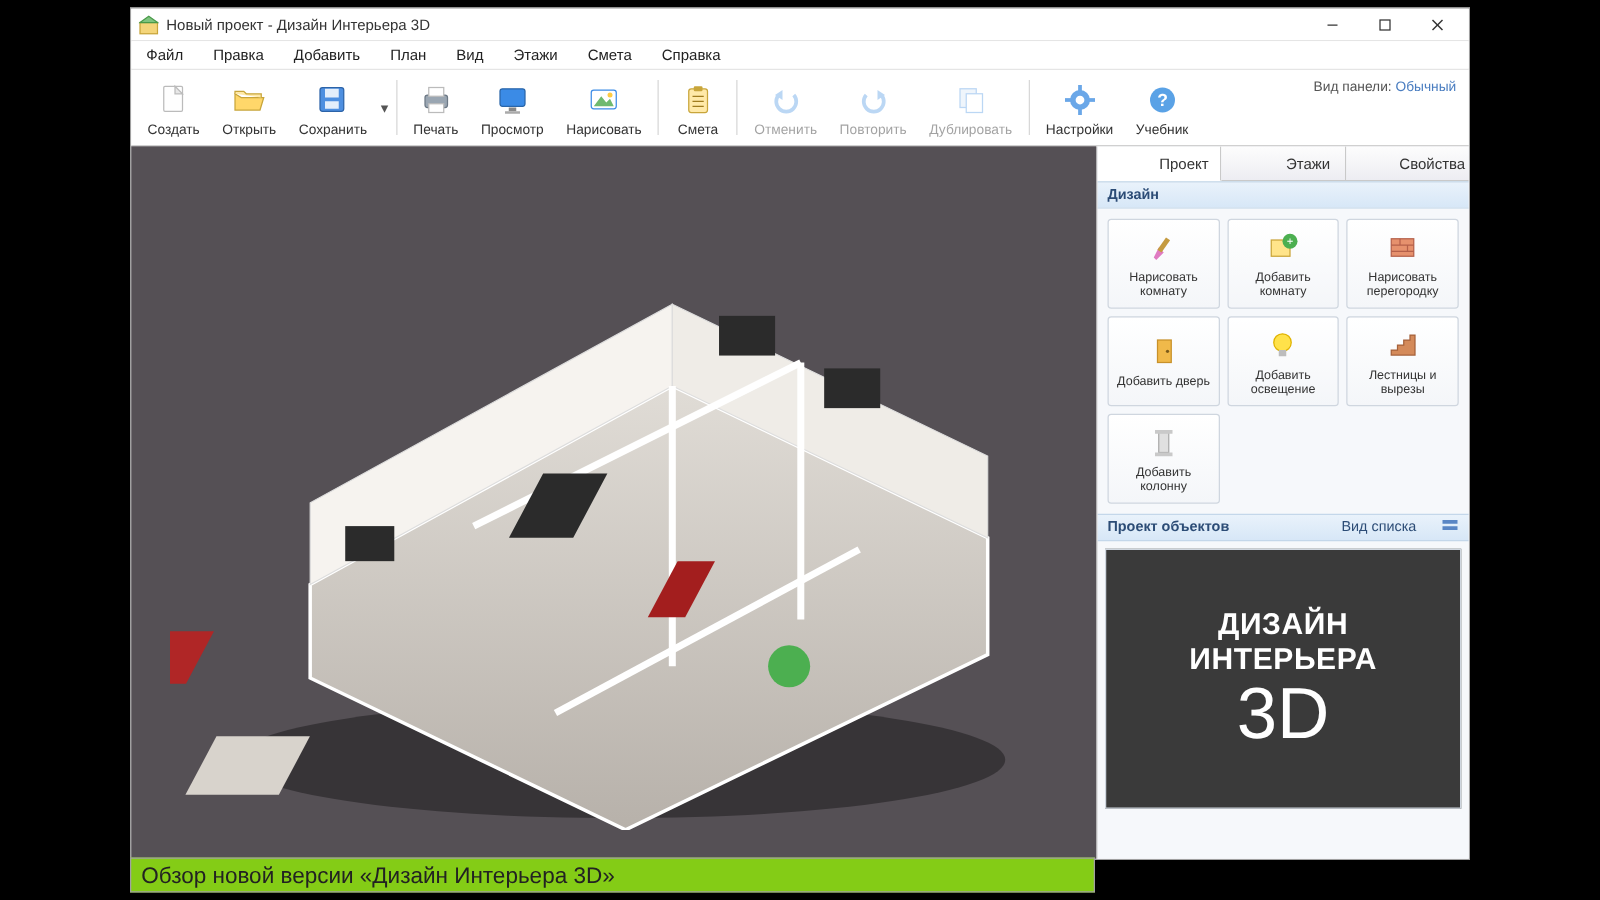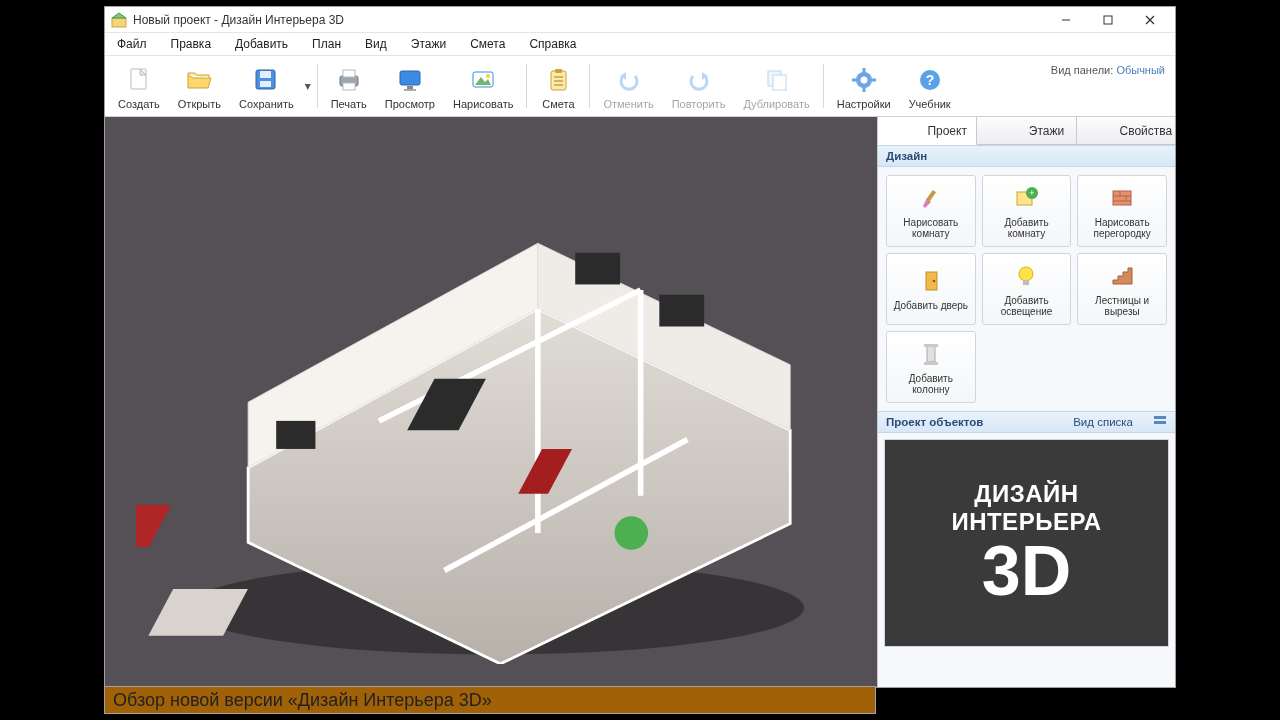--- a/index.html
+++ b/index.html
@@ -37,23 +37,23 @@
   .shead { height: 22px; background: linear-gradient(#e9f2fb,#d7e7f7); border-top: 1px solid #c4d7ea; border-bottom: 1px solid #c4d7ea; display: flex; align-items: center; padding: 0 8px; color: #2c4c76; font-weight: bold; font-size: 11.5px; justify-content: space-between; }
   .shead .right { font-weight: normal; color: #2c4c76; display: flex; align-items: center; gap: 20px; }
   
   .dgrid { display: grid; grid-template-columns: repeat(3, 1fr); gap: 6px; padding: 8px; background: #f6f8fb; }
   .dcard { background: linear-gradient(#ffffff,#f4f6f9); border: 1px solid #cfd6df; border-radius: 3px; height: 72px; display: flex; flex-direction: column; align-items: center; justify-content: center; gap: 4px; cursor: pointer; padding: 4px 2px; }
   .dcard .ico { width: 30px; height: 30px; display: flex; align-items: center; justify-content: center; }
   .dcard .lbl { font-size: 10px; text-align: center; line-height: 1.15; color: #333; }
   
   .promo { margin: 6px; border: 1px solid #cfd6df; background: #3a3a3a; height: 208px; display: flex; flex-direction: column; align-items: center; justify-content: center; color: #fff; font-weight: 800; text-align: center; font-family: Arial, sans-serif; }
   .promo .l1 { font-size: 24px; letter-spacing: .5px; }
-  .promo .l2 { font-size: 70px; font-weight: 700; line-height: 1; }
-  
-  .overlay-caption { position: absolute; left: 104px; bottom: 6px; width: 772px; height: 28px; background: #a16207; border: 1px solid #a0a0a0; display: flex; align-items: center; padding: 2px 8px; font-size: 18px; color: #222; }
+  .promo .l2 { font-size: 58px; font-weight: 400; line-height: 1; }
+  
+  .overlay-caption { position: absolute; left: 104px; bottom: 6px; width: 772px; height: 28px; background: #84cc16; border: 1px solid #a0a0a0; display: flex; align-items: center; padding: 2px 8px; font-size: 18px; color: #222; }
   
   .plan { width: 92%; height: 92%; }
   .save-drop { width: 10px; display: flex; align-items: center; justify-content: center; color: #555; cursor: pointer; }
 </style>
 </head>
 <body>
 
 <div class="stage">
   <div class="appwin">
 

